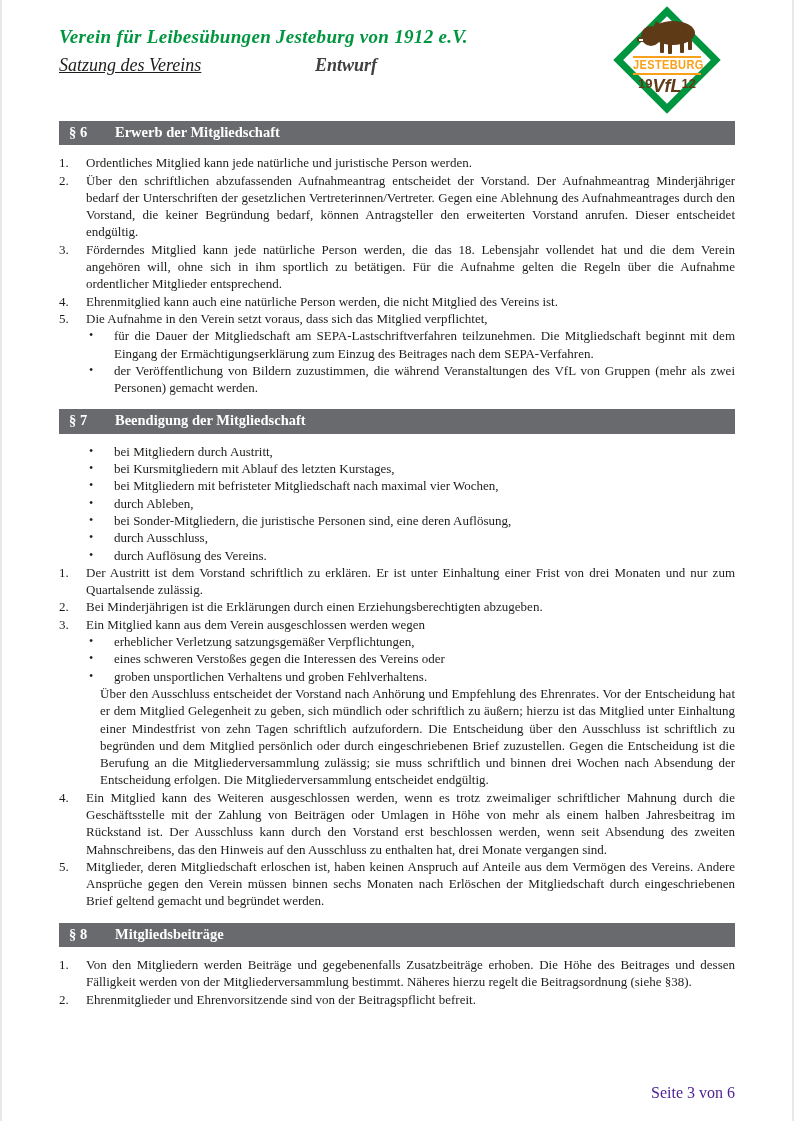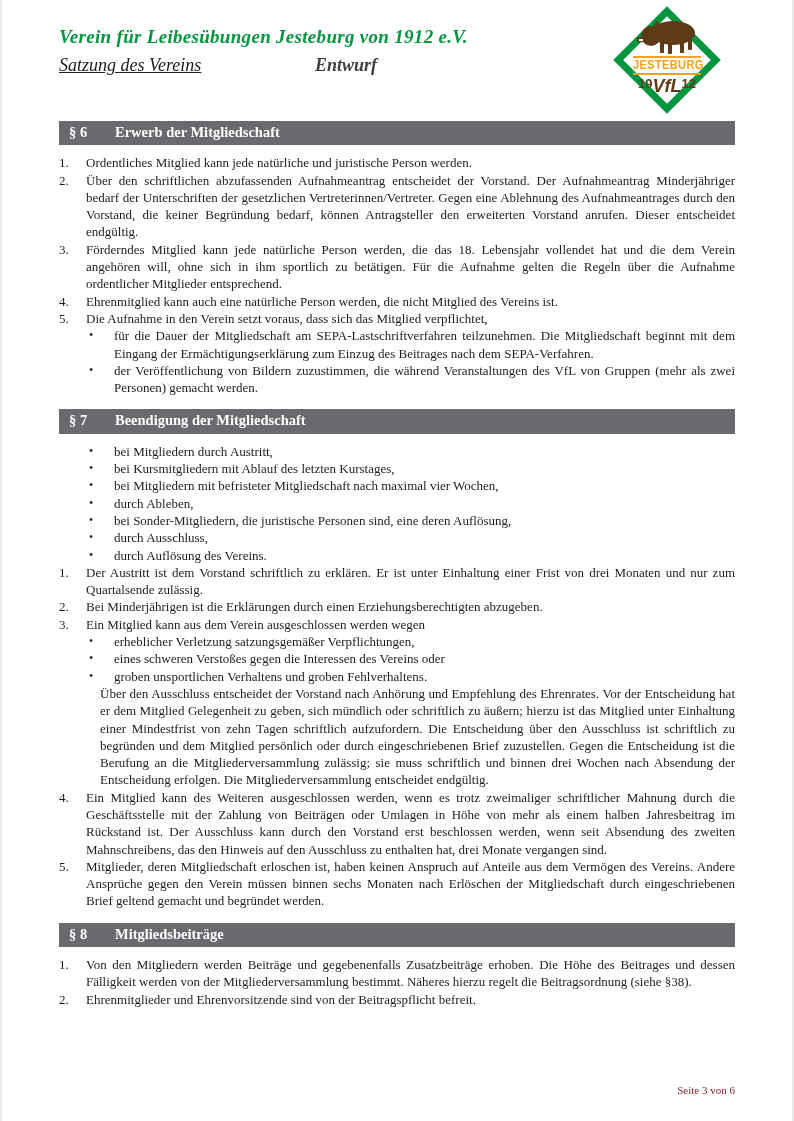--- a/index.html
+++ b/index.html
@@ -59,21 +59,21 @@
   .no{width:27px;flex:none;}
   .txt{flex:1;text-align:justify;}
   .bullet-row{padding-left:30px;}
   .bullet{width:25px;flex:none;font-size:12px;}
   .para{text-align:justify;}
   .para.flush{text-align:left;}
   .para.indent{margin-left:41px;font-family:Liberation Serif, serif;}
   
   .footer{
     position:absolute;top:1084px;right:57px;
-    font-size:11px;color:#7f1d1d;
+    font-size:16px;color:#4c1d95;
   }
 </style>
 </head>
 <body>
 
 <div class="page">
 
   <header>
     <div class="club-name">Verein für Leibesübungen Jesteburg von 1912 e.V.</div>
     <div class="subtitle-row">

